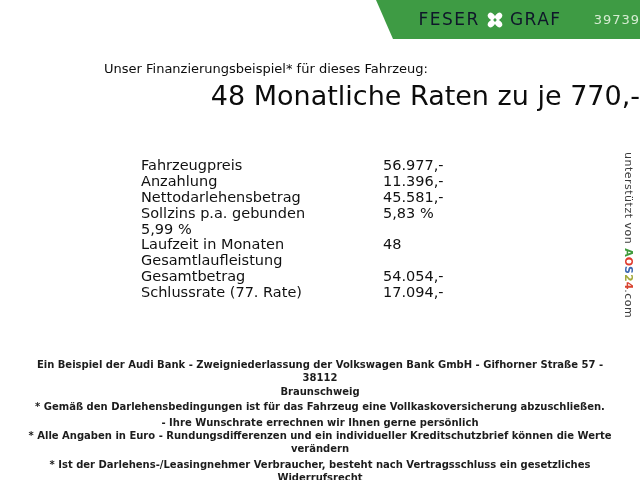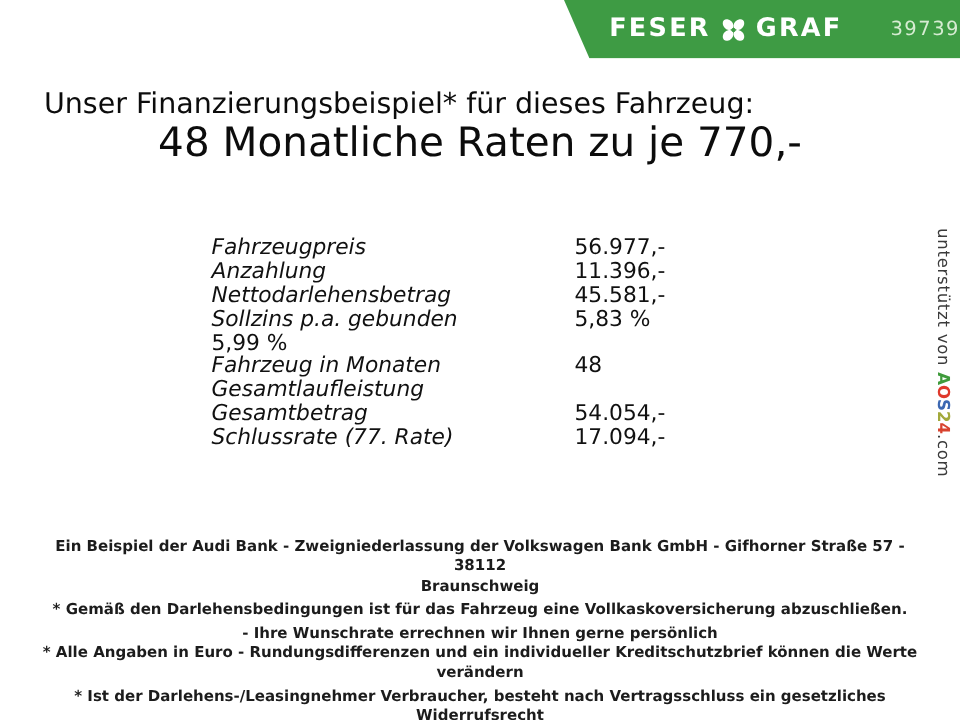--- a/index.html
+++ b/index.html
@@ -15,46 +15,46 @@
   
   .topbar {
     position: absolute; top: 0; left: 0;
     width: 640px; height: 39px;
     background: #3e9b44;
     clip-path: polygon(376px 0, 640px 0, 640px 39px, 393px 39px);
     display: flex; align-items: center; justify-content: flex-end;
   }
   .brand { display: flex; align-items: center; }
   .brand-word {
-    color: #ffffff; font-weight: bold; font-size: 17px;
+    color: #0f172a; font-weight: normal; font-size: 17px;
     letter-spacing: 1.5px; line-height: 1;
   }
   .brand-icon { margin: 0 6px; display: flex; align-items: center; }
   .dealer-number {
     color: #d6ecd2; font-size: 13px; letter-spacing: 1px;
     margin-left: 32px; 
   }
 
   
   .title1 {
     position: absolute; top: 58px; left: 0; width: 532px;
-    text-align: center; font-size: 19px; line-height: 22px; color: #0c0c0c;
+    text-align: center; font-size: 13px; line-height: 22px; color: #0c0c0c;
   }
   .title2 {
     position: absolute; top: 81px; left: 0; width: 640px;
-    text-align: center; font-size: 27px; line-height: 30px; color: #0c0c0c;
+    text-align: right; font-size: 27px; line-height: 30px; color: #0c0c0c;
   }
 
   
   .finance-table {
     position: absolute; left: 141px; top: 158px;
     font-size: 14.5px;
   }
   .trow { display: flex; height: 15.9px; line-height: 15.9px; }
-  .tlabel { width: 242px; font-style: italic; }
+  .tlabel { width: 242px; }
   .tvalue { white-space: nowrap; }
 
   
   .watermark {
     position: absolute; top: 152px; right: 5px;
     writing-mode: vertical-rl; text-orientation: mixed;
     font-size: 11px; color: #3b3b3b; letter-spacing: 0.5px;
     white-space: nowrap;
   }
   .watermark .wm-brand { font-weight: bold; letter-spacing: 0; }
@@ -109,21 +109,21 @@
       <div class="tvalue">45.581,-</div>
     </div>
     <div class="trow">
       <div class="tlabel">Sollzins p.a. gebunden</div>
       <div class="tvalue">5,83 %</div>
     </div>
     <div class="trow">
       <div class="tvalue">5,99 %</div>
     </div>
     <div class="trow">
-      <div class="tlabel">Fahrzeug in Monaten</div>
+      <div class="tlabel">Laufzeit in Monaten</div>
       <div class="tvalue">48</div>
     </div>
     <div class="trow">
       <div class="tlabel">Gesamtlaufleistung</div>
     </div>
     <div class="trow">
       <div class="tlabel">Gesamtbetrag</div>
       <div class="tvalue">54.054,-</div>
     </div>
     <div class="trow">

